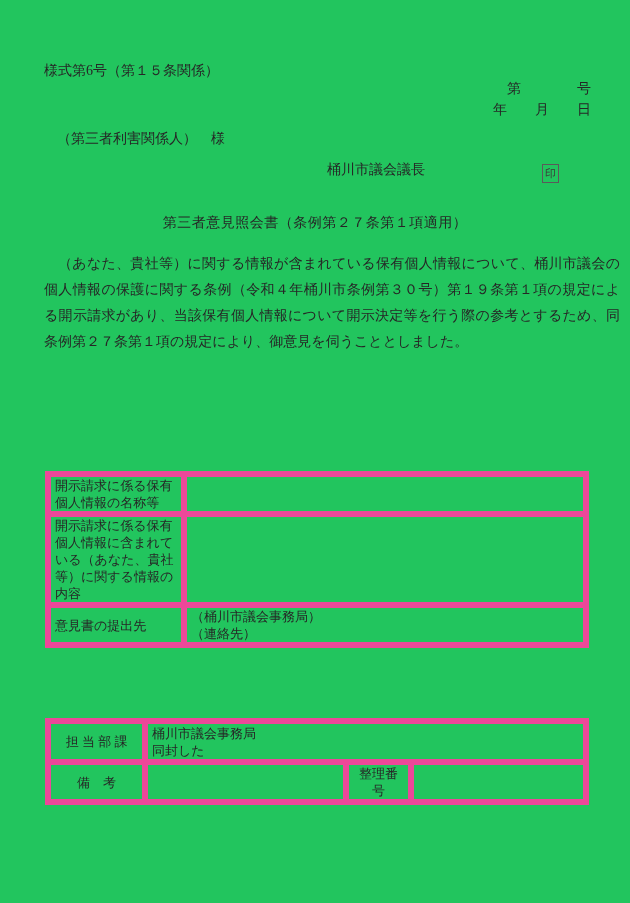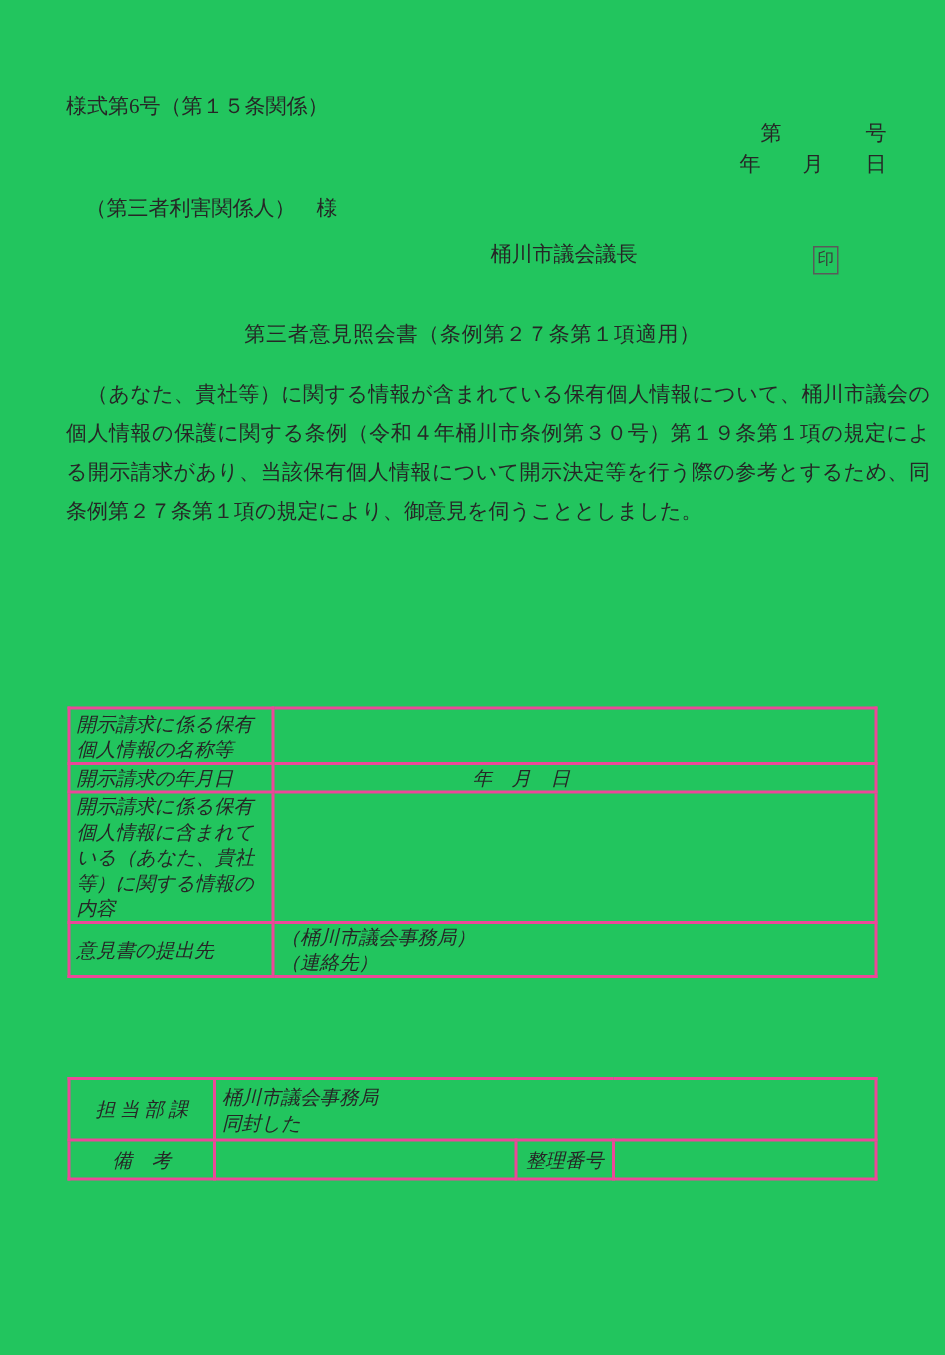--- a/index.html
+++ b/index.html
@@ -43,26 +43,25 @@
     line-height:26px;
   }
 
   table.doc-table {
     position:absolute;
     border-collapse:collapse;
     table-layout:fixed;
     font-size:13px;
   }
   table.doc-table td {
-    border:2px solid #ec4899;
+    border:6px solid #ec4899;
     padding:0 4px;
     line-height:17px;
     vertical-align:middle;
     overflow:hidden;
-    font-style:italic;
   }
   #main-table { left:45px; top:471px; width:538px; }
   #main-table td.label-cell { vertical-align:middle; }
   #main-table td.date-cell  { padding-left:132px; }
 
   #footer-table { left:45px; top:718px; width:538px; }
   #footer-table td.center { text-align:center; }
 
   .line2 { display:block; }
 </style>
@@ -92,24 +91,20 @@
   <table class="doc-table" id="main-table">
     <colgroup>
       <col style="width:136px">
       <col style="width:402px">
     </colgroup>
     <tbody>
         <tr style="height:37px">
       <td class="label-cell">開示請求に係る保有個人情報の名称等</td>
       <td></td>
     </tr>
-    <tr style="height:18px">
-      <td class="label-cell">開示請求の年月日</td>
-      <td class="date-cell">年　月　日</td>
-    </tr>
     <tr style="height:86px">
       <td class="label-cell">開示請求に係る保有個人情報に含まれている（あなた、貴社等）に関する情報の内容</td>
       <td></td>
     </tr>
     <tr style="height:36px">
       <td class="label-cell">意見書の提出先</td>
       <td>
         <span>（桶川市議会事務局）</span>
         <span class="line2">（連絡先）</span>
       </td>

